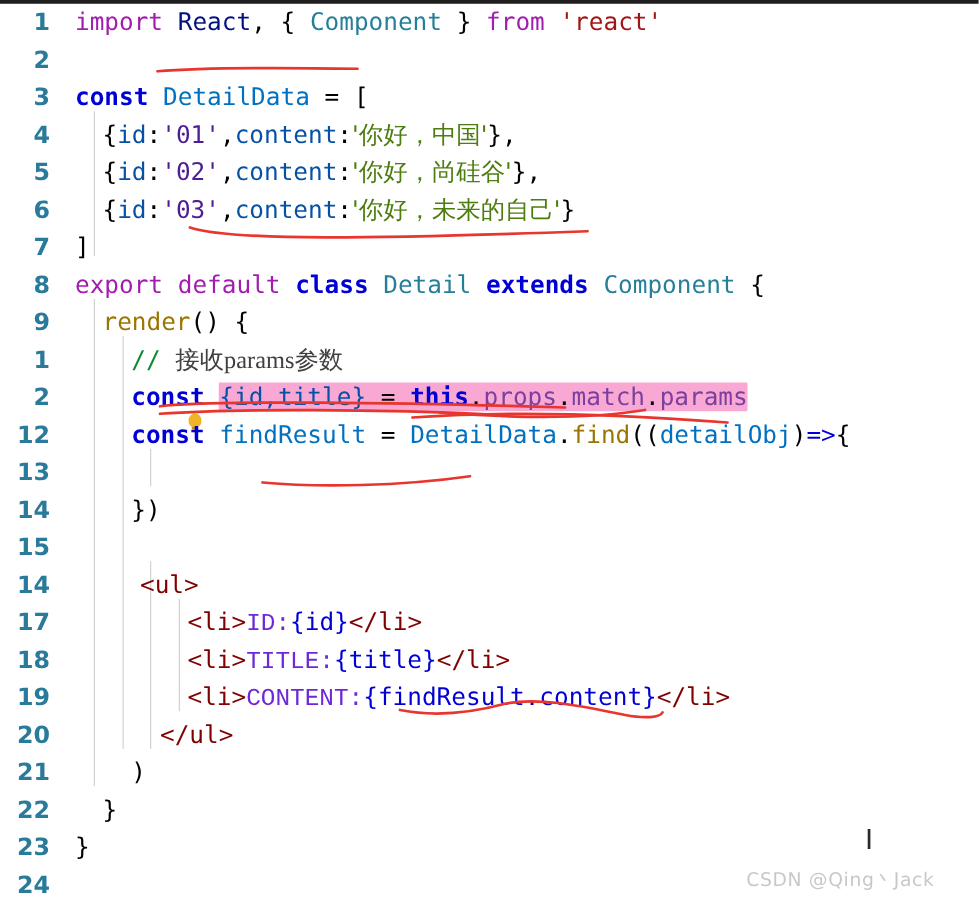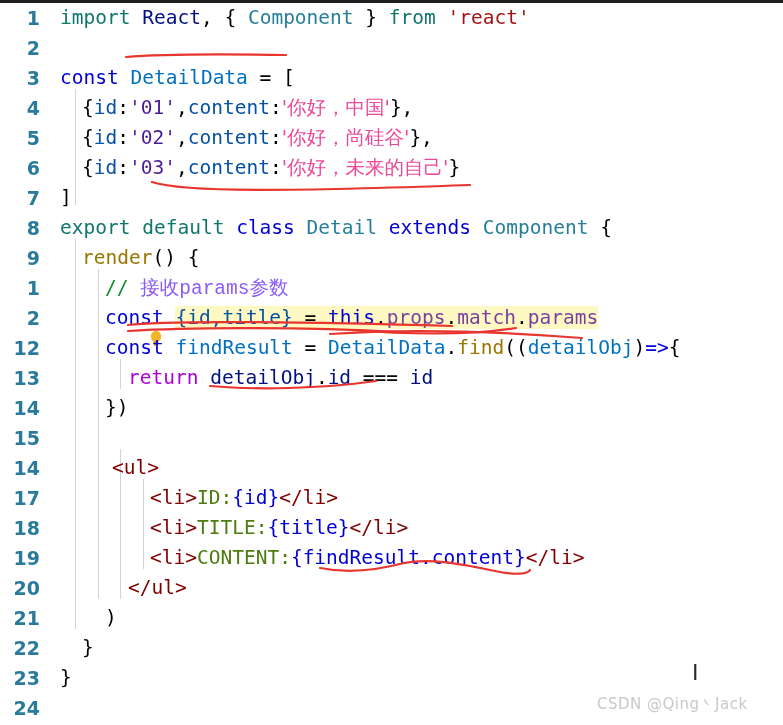--- a/index.html
+++ b/index.html
@@ -77,42 +77,42 @@
   }
 
   
   .guide {
     position: absolute;
     width: 1px;
     background: #d3d3d3;
   }
 
   
-  .kw-purple { color: #0f766e; }      
-  .kw-blue   { color: #0000d4; font-weight: normal; }  
+  .kw-purple { color: #a21caf; }      
+  .kw-blue   { color: #0000d4; font-weight: bold; }  
   .kw-ctrl   { color: #af00db; }      
   .ident     { color: #001080; }      
   .type      { color: #267f99; }      
   .varblue   { color: #0070c1; }      
   .prop      { color: #0451a5; }      
   .propv     { color: #7b3fa0; }      
   .str       { color: #a31515; }      
-  .strcn     { color: #ec4899; font-family: "DejaVu Sans", "Liberation Sans", sans-serif; }
+  .strcn     { color: #4d7c0f; font-family: "DejaVu Sans", "Liberation Sans", sans-serif; }
   .num       { color: #4c1d95; }      
   .fn        { color: #9a7500; }      
   .punc      { color: #000000; }
   .comment   { color: #118a2e; }
-  .cmt-cn    { color: #8b5cf6; font-family: Liberation Mono, monospace; }
+  .cmt-cn    { color: #404040; font-family: Liberation Serif, serif; }
   .tag       { color: #800000; }      
   .brace     { color: #0000d4; }
-  .txt       { color: #4d7c0f; }
+  .txt       { color: #6d28d9; font-family: Liberation Mono, monospace; }
   .op        { color: #000000; }
 
   .sel {
-    background: #fef9c3;
+    background: #f9a8d4;
     border-radius: 1px;
   }
 
   
   #annotations {
     position: absolute;
     left: 0; top: 0;
     width: 783px;
     height: 725px;
     pointer-events: none;
@@ -213,21 +213,20 @@
       <span class="code-text" style="left:105px;"><span class="kw-blue">const</span> <span class="sel"><span class="prop">{id,title}</span> <span class="op">=</span> <span class="kw-blue">this</span><span class="punc">.</span><span class="propv">props</span><span class="punc">.</span><span class="propv">match</span><span class="punc">.</span><span class="propv">params</span></span></span>
     </div>
 
     <div class="line">
       <span class="gutter-num">12</span>
       <span class="code-text" style="left:105px;"><span class="kw-blue">const</span> <span class="varblue">findResult</span> <span class="op">=</span> <span class="varblue">DetailData</span><span class="punc">.</span><span class="fn">find</span><span class="punc">((</span><span class="varblue">detailObj</span><span class="punc">)</span><span class="brace">=&gt;</span><span class="punc">{</span></span>
     </div>
 
     <div class="line">
       <span class="gutter-num">13</span>
-      <span class="code-text" style="left:128px;"><span class="kw-ctrl">return</span> <span class="ident">detailObj</span><span class="punc">.</span><span class="ident">id</span> <span class="op">===</span> <span class="ident">id</span></span>
     </div>
 
     <div class="line">
       <span class="gutter-num">14</span>
       <span class="code-text" style="left:105px;"><span class="punc">})</span></span>
     </div>
 
     <div class="line">
       <span class="gutter-num">15</span>
     </div>

